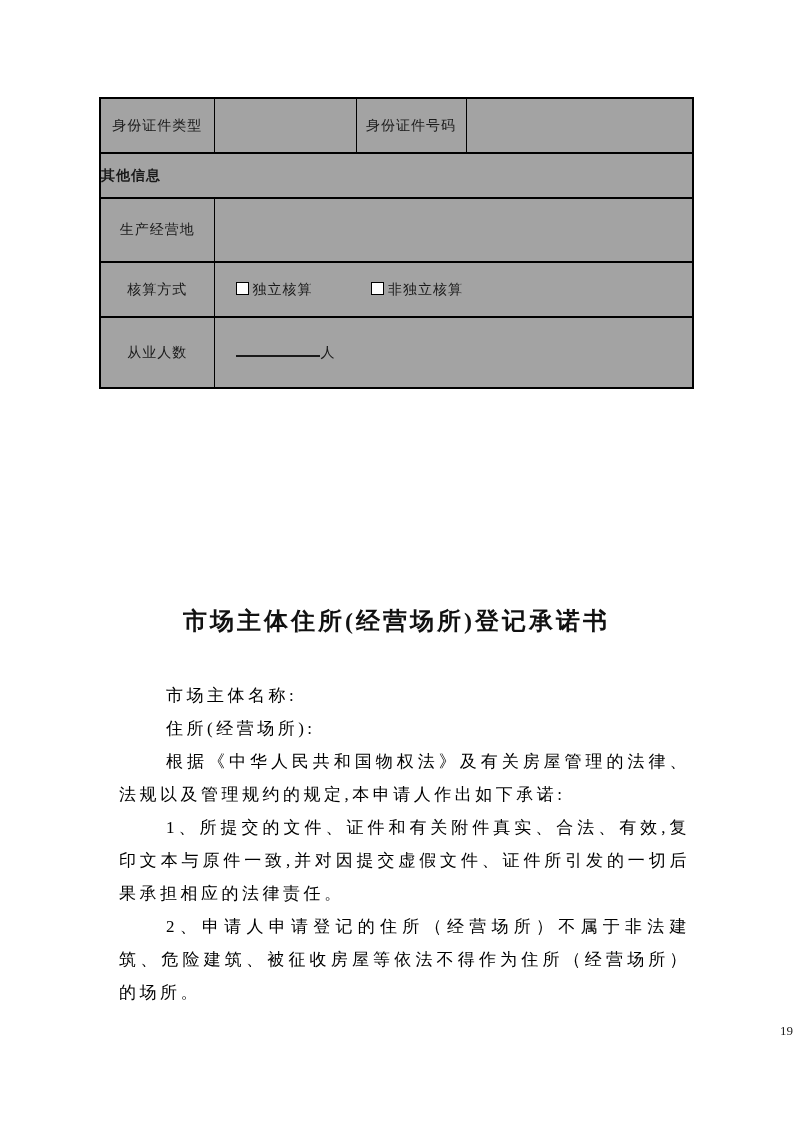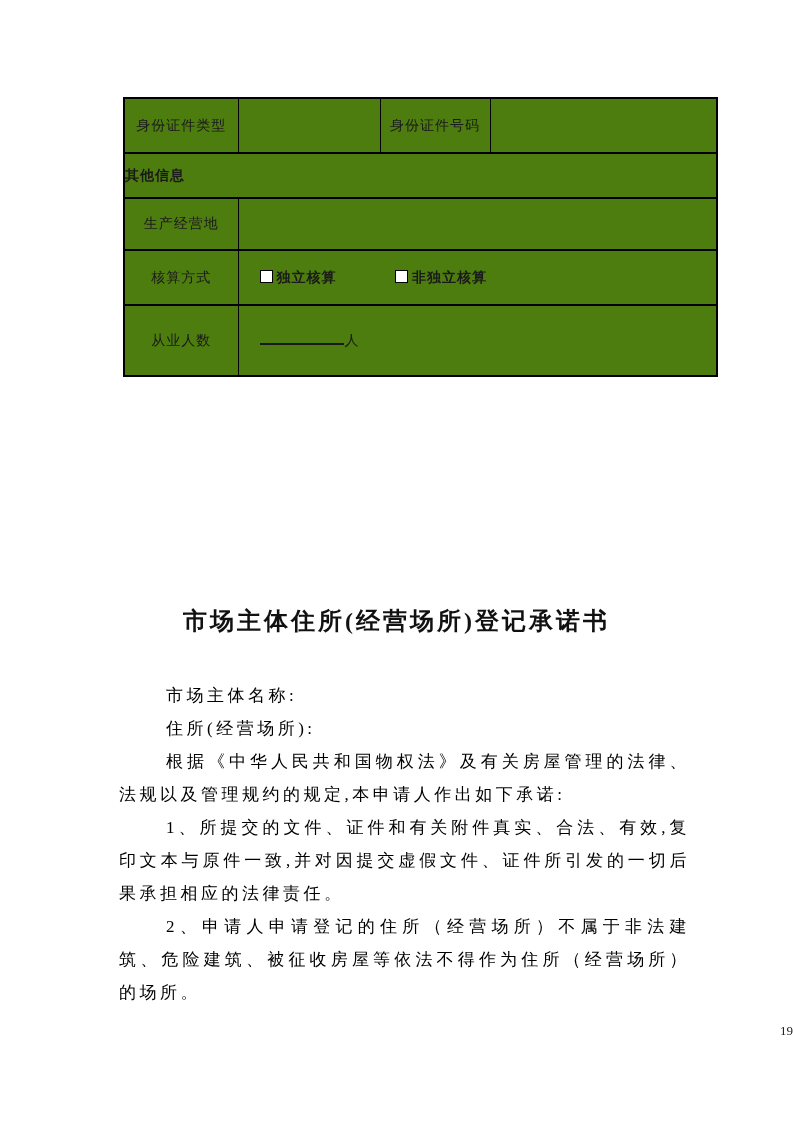--- a/index.html
+++ b/index.html
@@ -16,43 +16,42 @@
   }
 
   
   table.form-table {
     position: absolute;
     left: 99px;
     top: 97px;
     width: 593px;
     border-collapse: collapse;
     table-layout: fixed;
-    background: #4d7c0f;
-    margin-left: 24px;
+    background: #a3a3a3;
   }
   table.form-table { border: 2px solid #000; }
   table.form-table td {
     border-left: 1px solid #000;
     border-right: 1px solid #000;
     border-top: 2px solid #000;
     border-bottom: 2px solid #000;
     vertical-align: middle;
     font-size: 14px;
     letter-spacing: 1px;
   }
   td.lbl { text-align: center; }
   td.section-header {
     text-align: left;
     font-family: "Liberation Sans", sans-serif;
     font-weight: bold;
     font-size: 17px;
     letter-spacing: 5px;
   }
   td.content { padding-left: 21px; font-size: 15px; }
-  .checkbox-option { display: inline-block; white-space: nowrap; font-weight: bold; }
+  .checkbox-option { display: inline-block; white-space: nowrap; }
   .checkbox-option + .checkbox-option { margin-left: 54px; }
   .checkbox-box {
     display: inline-block;
     width: 13px;
     height: 13px;
     border: 1px solid #000;
     vertical-align: -1px;
     margin-right: 4px;
     background: #fff;
   }
@@ -120,21 +119,21 @@
     <tbody>
         <tr style="height:55px">
       <td class="lbl">身份证件类型</td>
       <td class="val"></td>
       <td class="lbl">身份证件号码</td>
       <td class="val"></td>
     </tr>
     <tr style="height:45px">
       <td colspan="4" class="section-header">其他信息</td>
     </tr>
-    <tr style="height:52px">
+    <tr style="height:64px">
       <td class="lbl">生产经营地</td>
       <td colspan="3" class="val"></td>
     </tr>
     <tr style="height:55px">
       <td class="lbl">核算方式</td>
       <td colspan="3" class="content">
         <span class="checkbox-option"><span class="checkbox-box"></span><span>独立核算</span></span>
         <span class="checkbox-option"><span class="checkbox-box"></span><span>非独立核算</span></span>
       </td>
     </tr>

